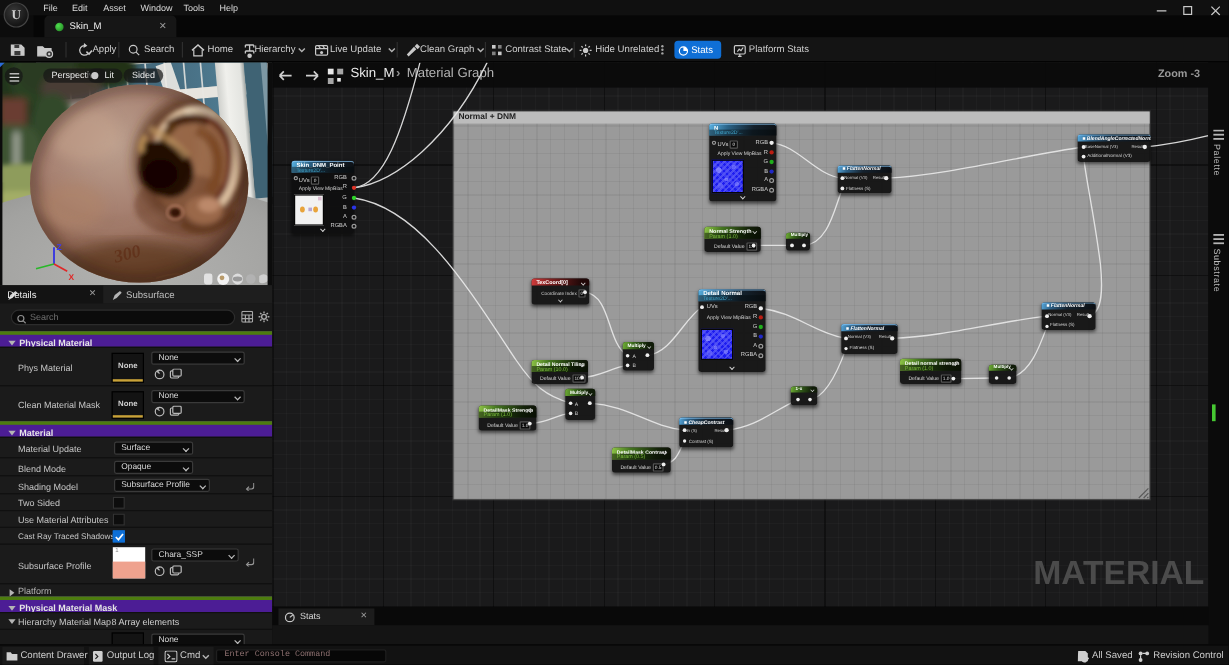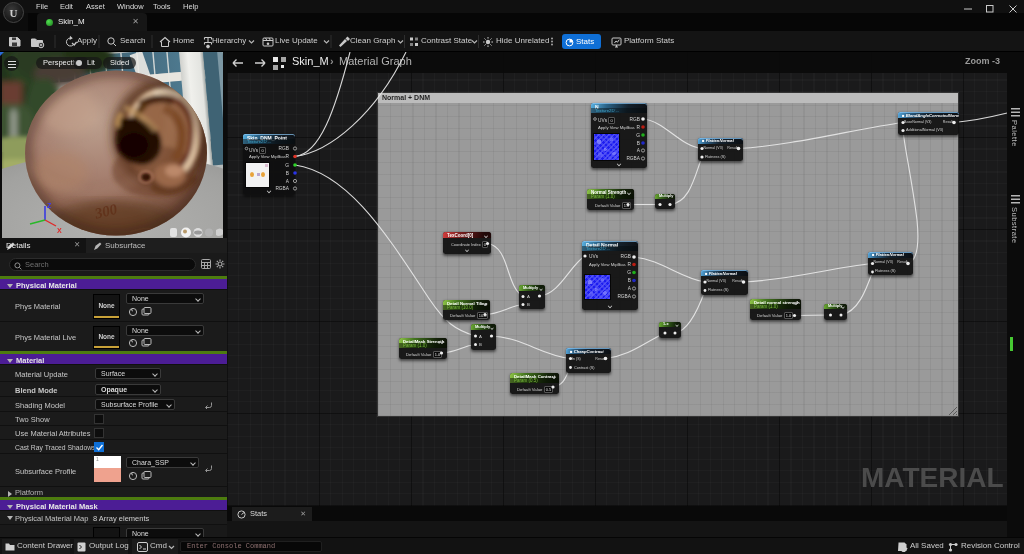--- a/index.html
+++ b/index.html
@@ -418,21 +418,21 @@
             <i class="ch"></i>
           </div>
         <svg style="position:absolute;left:128px;top:17px;" width="24" height="10">
             <circle cx="5" cy="5" r="3.6" fill="none" stroke="#b9b9b9" stroke-width="1"></circle>
             <path d="M5 1.4 l-1.8 1.4 1.8 1.4" fill="none" stroke="#b9b9b9" stroke-width="1"></path>
             <rect x="14" y="2" width="7" height="6" rx="1" fill="none" stroke="#b9b9b9" stroke-width="1"></rect>
             <rect x="16" y="0.5" width="7" height="6" rx="1" fill="#1b1b1b" stroke="#b9b9b9" stroke-width="1"></rect>
           </svg>
       </div>
       <div class="drow" style="top:83px;height:30px;">
-          <div class="dlab" style="top:11px;">Phys Material Live</div>
+          <div class="dlab" style="top:11px;">Clean Material Mask</div>
         <div class="dthumb" style="left:93px;top:4px;height:23px;">
             <div class="nn">None</div>
             <div class="ul"></div>
           </div>
         <div class="ddrop" style="left:126px;top:3px;width:78px;">
             <span>None</span>
             <i class="ch"></i>
           </div>
         <svg style="position:absolute;left:128px;top:16px;" width="24" height="10">
             <circle cx="5" cy="5" r="3.6" fill="none" stroke="#b9b9b9" stroke-width="1"></circle>
@@ -445,40 +445,40 @@
           <i class="dtri"></i>
           <span>Material</span>
         </div>
       <div class="drow" style="top:126px;height:17px;">
           <div class="dlab" style="top:5px;">Material Update</div>
         <div class="ddrop" style="left:95px;top:3px;width:66px;">
             <span>Surface</span>
             <i class="ch"></i>
           </div>
         </div>
-      <div class="drow" style="top:143px;height:15px;font-weight:bold;">
+      <div class="drow" style="top:143px;height:15px;">
           <div class="dlab" style="top:4px;">Blend Mode</div>
         <div class="ddrop" style="left:95px;top:2px;width:66px;">
             <span>Opaque</span>
             <i class="ch"></i>
           </div>
         </div>
       <div class="drow" style="top:158px;height:15px;">
           <div class="dlab" style="top:4px;">Shading Model</div>
         <div class="ddrop" style="left:95px;top:2px;width:80px;">
             <span>Subsurface Profile</span>
             <i class="ch"></i>
           </div>
         <svg style="position:absolute;left:204px;top:4px;" width="8" height="8" opacity=".8">
             <path d="M7.5 1.5 v3 a2 2 0 0 1 -2 2 H2" fill="none" stroke="#b5b5b5" stroke-width="1"></path>
             <path d="M3.5 4.5 L1.5 6.5 3.5 8.5" fill="none" stroke="#b5b5b5" stroke-width="1"></path>
           </svg>
         </div>
       <div class="drow" style="top:173px;height:14px;">
-          <div class="dlab" style="top:3px;">Two Show</div>
+          <div class="dlab" style="top:3px;">Two Sided</div>
         <div class="dchk" style="left:94px;top:2px;"></div>
         </div>
       <div class="drow" style="top:187px;height:14px;">
           <div class="dlab" style="top:3px;">Use Material Attributes</div>
         <div class="dchk" style="left:94px;top:2px;"></div>
         </div>
       <div class="drow" style="top:201px;height:14px;">
           <div class="dlab" style="top:3.5px;font-size:6.8px;">Cast Ray Traced Shadows</div>
         <div class="dchk" style="left:94px;top:2px;background:#0e6fd6;border-color:#0e6fd6;"><svg width="9" height="9">
               <path d="M1.5 4.5 L3.7 6.7 7.5 2" fill="none" stroke="#fff" stroke-width="1.4"></path>
@@ -508,21 +508,21 @@
       <div class="drow" style="top:248px;height:11px;">
           <i class="dtriR"></i>
           <div class="dlab" style="top:1px;color:#b5b5b5;">Platform</div>
         </div>
       <div class="dcat" style="top:259px;">
           <i class="dtri"></i>
           <span>Physical Material Mask</span>
         </div>
       <div class="drow" style="top:272px;height:14px;">
           <i class="dtri" style="top:5px;"></i>
-          <div class="dlab" style="top:3px;">Physical Material Map</div>
+          <div class="dlab" style="top:3px;">Hierarchy Material Map</div>
         <div class="dlab" style="left:93px;top:3px;color:#cfcfcf;">8 Array elements</div>
         </div>
       <div class="drow" style="top:286px;height:13px;background:#191919;">
         <div class="dthumb" style="left:93px;top:2px;height:11px;"></div>
         <div class="ddrop" style="left:126px;top:3px;width:78px;">
             <span>None</span>
             <i class="ch"></i>
           </div>
         </div>
     </div>

